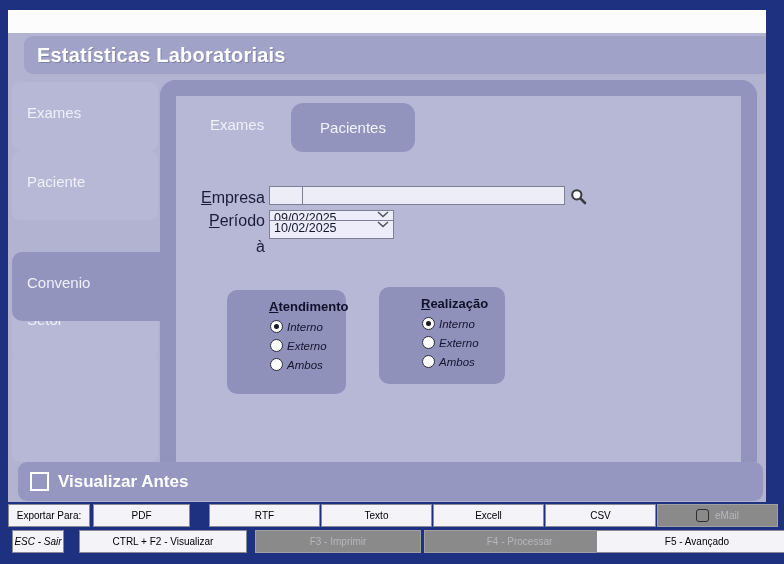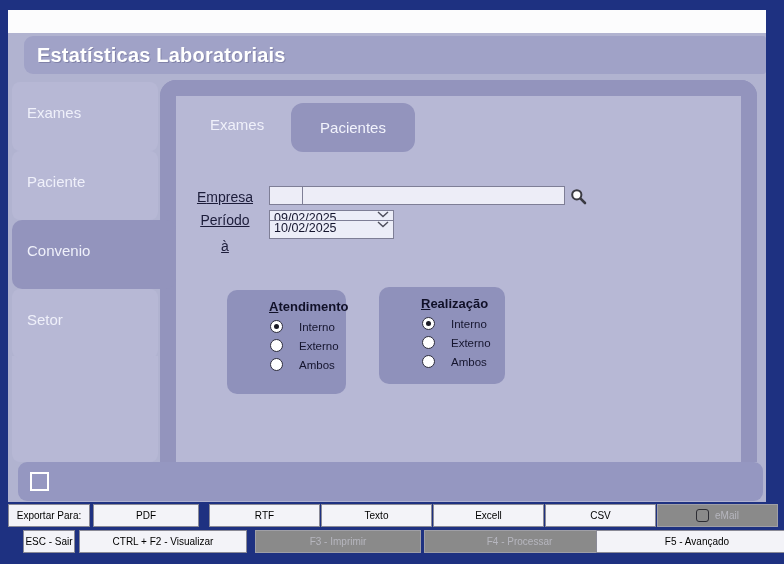--- a/index.html
+++ b/index.html
@@ -28,21 +28,21 @@
   }
 
   
   .side-tab {
     left:12px; width:146px; height:69px;
     background:#b7b8d5; border-radius:8px;
     color:#eff0fa; font-size:15px; padding:22px 0 0 15px;
     cursor:default;
   }
   .side-tab.selected {
-    width:164px; background:#9394bd; border-radius:10px; z-index:5;
+    width:164px; background:#9394bd; border-radius:10px; z-index:5;margin-top:32px;
   }
   .side-filler { left:12px; top:356px; width:146px; height:106px; background:#b7b8d5; border-radius:0 0 8px 8px; }
 
   
   .frame {
     left:160px; top:80px; width:597px; height:382px;
     border:16px solid #9394bd; border-bottom:none;
     border-radius:16px 16px 0 0;
     background:#b7b8d5;
   }
@@ -50,21 +50,21 @@
   
   .ctab-plain { left:210px; top:116px; color:#eff0fa; font-size:15px; cursor:default; }
   .ctab-active {
     left:291px; top:103px; width:124px; height:49px;
     background:#9394bd; border-radius:12px;
     display:flex; align-items:center; justify-content:center;
     color:#f2f3fc; font-size:15px; cursor:default;
   }
 
   
-  .flabel { color:#1c1c3a; font-size:14px; text-align:center; width:80px;text-decoration:underline; }
+  .flabel { color:#1c1c3a; font-size:16px; text-align:right; width:80px; }
   .u { text-decoration:underline; }
   .lbl-empresa { left:185px; top:189px; }
   .lbl-periodo { left:185px; top:212px; }
   .lbl-ate     { left:185px; top:238px; }
 
   .txt-input {
     background:#ededf7; border:1px solid #7e7e96; height:19px;
     font-family:"Liberation Sans", sans-serif; font-size:12.5px; color:#15152e;
     padding:0 3px; outline:none;
   }
@@ -79,21 +79,21 @@
     font-size:12.5px; color:#15152e; padding:0 4px 0 4px; cursor:default;
   }
   .combo-periodo { left:269px; top:210px; }
   .combo-ate     { left:269px; top:220px; }
 
   
   .gbox { background:#8f91bb; border-radius:10px;padding-left:31px; }
   .gbox-atend { left:227px; top:290px; width:119px; height:104px; }
   .gbox-real  { left:379px; top:287px; width:126px; height:97px; }
   .gtitle { font-size:13px; font-weight:bold; color:#101028; padding:9px 0 0 11px; }
-  .radio-row { display:flex; align-items:center; gap:16px; margin:6px 0 0 12px; cursor:pointer; }
+  .radio-row { display:flex; align-items:center; gap:4px; margin:6px 0 0 12px; cursor:pointer;font-style:italic; }
   .radio {
     width:13px; height:13px; border-radius:50%;
     background:#ffffff; border:1px solid #2c2c3c;
     position:relative; flex:0 0 auto;
   }
   .radio.checked::after {
     content:""; position:absolute; left:3px; top:3px; width:5px; height:5px;
     border-radius:50%; background:#1a1a24;
   }
   .radio-label { font-size:11.5px; color:#15152e; }
@@ -206,46 +206,47 @@
     <span class="radio-label">Externo</span>
   </div>
   <div class="radio-row">
     <span class="radio"></span>
     <span class="radio-label">Ambos</span>
   </div>
 </div>
 
 <div class="abs viz-bar">
   <div class="viz-check"></div>
+  <span class="viz-label">Visualizar Antes</span>
 </div>
 
 <div class="btn export-label-box row-export" style="left:8px;width:82px;">
     <span>Exportar Para:</span>
   </div>
-<button class="btn row-export" style="left:93px;width:106px;">
+<button class="btn row-export" style="left:93px;width:97px;">
     <span>PDF</span>
   </button>
 <button class="btn row-export" style="left:209px;width:111px;">
     <span>RTF</span>
   </button>
 <button class="btn row-export" style="left:321px;width:111px;">
     <span>Texto</span>
   </button>
 <button class="btn row-export" style="left:433px;width:111px;">
     <span>Excell</span>
   </button>
 <button class="btn row-export" style="left:545px;width:111px;">
     <span>CSV</span>
   </button>
 <button class="btn disabled row-export" style="left:657px;width:121px;">
   <span class="email-check"></span>
   <span>eMail</span>
 </button>
 
-<button class="btn row-actions" style="left:23px;width:52px;">
+<button class="btn row-actions" style="left:12px;width:52px;font-style:italic;">
     <span>ESC - Sair</span>
   </button>
 <button class="btn row-actions" style="left:79px;width:168px;">
     <span>CTRL + F2 - Visualizar</span>
   </button>
 <button class="btn disabled row-actions" style="left:255px;width:166px;">
     <span>F3 - Imprimir</span>
   </button>
 <button class="btn disabled row-actions" style="left:424px;width:191px;">
     <span>F4 - Processar</span>

